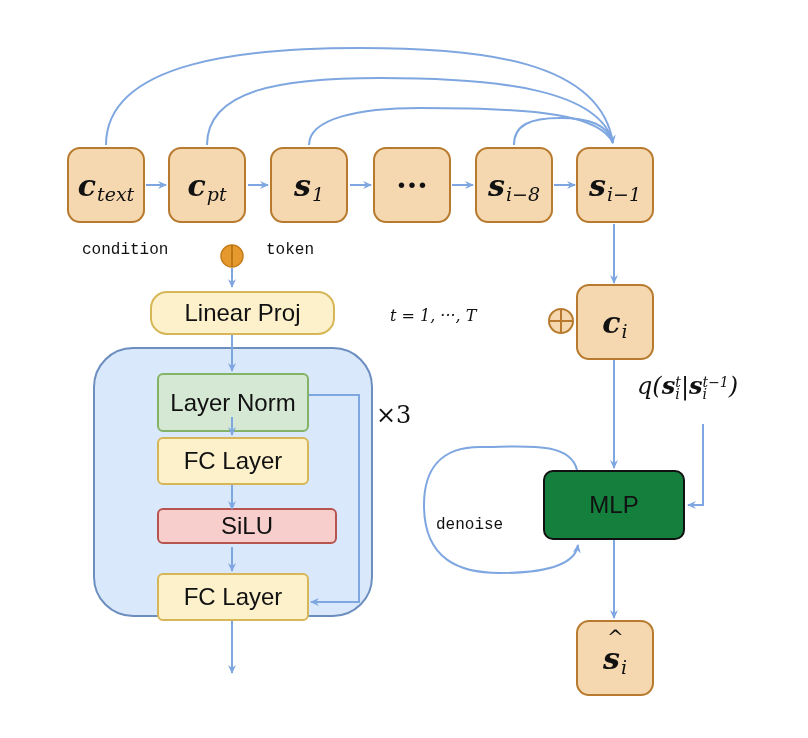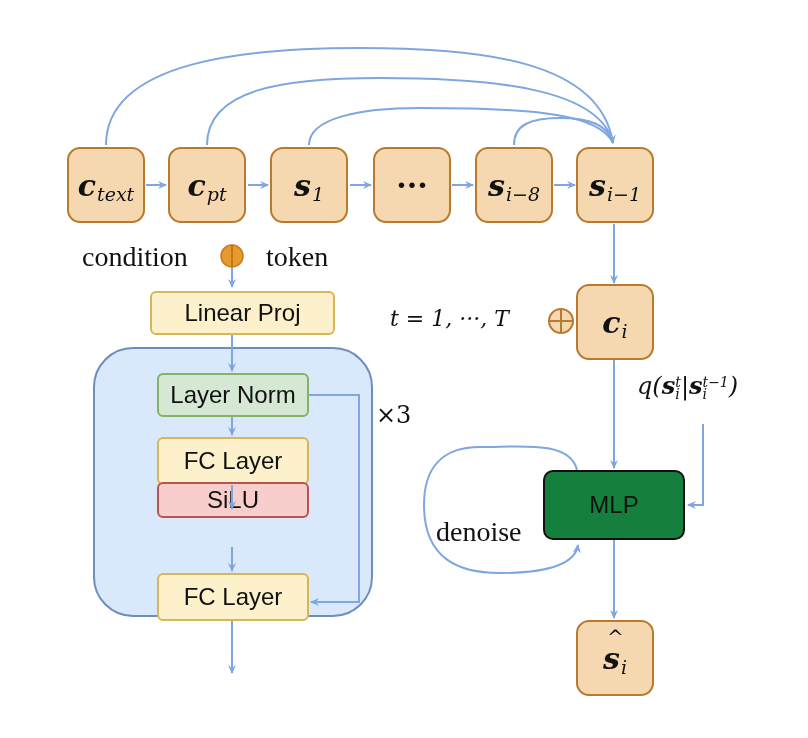--- a/index.html
+++ b/index.html
@@ -17,22 +17,22 @@
     .tok .hat { position: relative; display: inline-block; }
     .tok .hat::before { content: "^"; position: absolute; left: 4px; top: -16px; font-size: 20px; font-weight: normal; font-style: normal; }
     .blk {
       position: absolute; box-sizing: border-box; border-radius: 6px;
       display: flex; align-items: center; justify-content: center;
       font-family: "Liberation Sans", sans-serif; font-size: 24px; color: #111;
     }
     .yellow { background: #fdf1cc; border: 2px solid #d6b656; }
     .green { background: #d5e8d4; border: 2px solid #82b366; }
     .red { background: #f8cecc; border: 2px solid #b85450; }
-    .lbl { position: absolute; font-family: Liberation Serif, serif; font-size: 28px; color: #111; white-space: nowrap; text-align: right; }
-    .math { position: absolute; font-family: "DejaVu Serif", serif; font-style: italic; font-size: 22px; color: #111; white-space: nowrap; }
+    .lbl { position: absolute; font-family: Liberation Mono, monospace; font-size: 16px; color: #111; white-space: nowrap; text-align: right; }
+    .math { position: absolute; font-family: "DejaVu Serif", serif; font-style: italic; font-size: 16px; color: #111; white-space: nowrap; }
     .math sup, .math sub { font-size: 14px; }
     #mlp { position: absolute; left: 543px; top: 470px; width: 142px; height: 70px; box-sizing: border-box;
       border: 2px solid #111; border-radius: 10px; background: #15803d;
       display: flex; align-items: center; justify-content: center;
       font-family: "Liberation Sans", sans-serif; font-size: 24px; color: #111; }
     #ffn-container { position: absolute; left: 93px; top: 347px; width: 280px; height: 270px; box-sizing: border-box;
       background: #dae8fc; border: 2px solid #6c8ebf; border-radius: 40px; }
   </style>
 </head>
 <body>
@@ -100,25 +100,25 @@
       <span class="sub">i−8</span>
     </div>
   <div class="tok" style="left:576px;top:147px;">
       <span>s</span>
       <span class="sub">i−1</span>
     </div>
 
   <div class="lbl" style="left:82px;top:241px;">condition</div>
   <div class="lbl" style="left:266px;top:241px;">token</div>
 
-  <div class="blk yellow" style="left:150px;top:291px;width:185px;height:44px;">Linear Proj</div>
+  <div class="blk yellow" style="left:150px;top:291px;width:185px;height:44px;border-radius:17px;">Linear Proj</div>
   <div id="ffn-container"></div>
-  <div class="blk green" style="left:157px;top:373px;width:152px;height:44px;">Layer Norm</div>
+  <div class="blk green" style="left:157px;top:373px;width:152px;height:59px;">Layer Norm</div>
   <div class="blk yellow" style="left:157px;top:437px;width:152px;height:48px;">FC Layer</div>
-  <div class="blk red" style="left:157px;top:482px;width:152px;height:36px;">SiLU</div>
+  <div class="blk red" style="left:157px;top:508px;width:180px;height:36px;">SiLU</div>
   <div class="blk yellow" style="left:157px;top:573px;width:152px;height:48px;">FC Layer</div>
   <svg style="position:absolute;left:0;top:0;" width="808" height="738">
     <defs>
       <marker id="arr2" markerWidth="10" markerHeight="10" refX="8" refY="5" orient="auto" markerUnits="userSpaceOnUse">
         <path d="M0,1 L9,5 L0,9 L3,5 Z" fill="#7ea6e0"></path>
       </marker>
     </defs>
     <line x1="232" y1="335" x2="232" y2="371" stroke="#7ea6e0" stroke-width="2" marker-end="url(#arr2)"></line>
     <line x1="232" y1="417" x2="232" y2="435" stroke="#7ea6e0" stroke-width="2" marker-end="url(#arr2)"></line>
     <line x1="232" y1="485" x2="232" y2="509" stroke="#7ea6e0" stroke-width="2" marker-end="url(#arr2)"></line>

